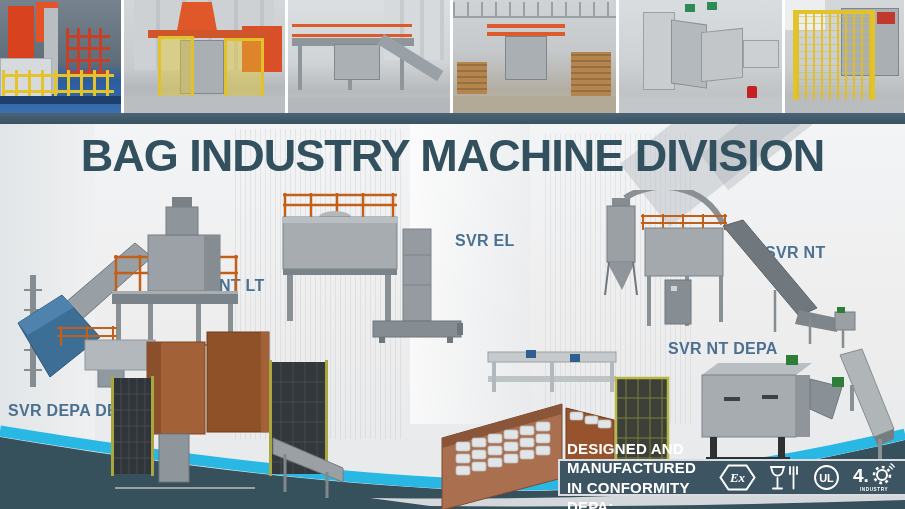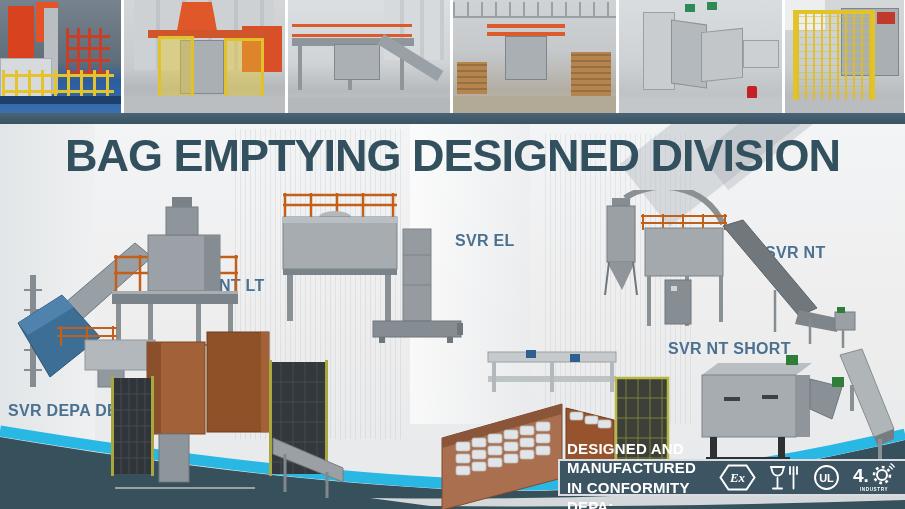--- a/index.html
+++ b/index.html
@@ -116,21 +116,21 @@
 
   <div class="main">
 
     <div class="bg-tex" style="left:0;top:0;width:95px;height:330px;background:linear-gradient(90deg,#e2e5e7,#eef0f1)"></div>
     <div class="bg-tex" style="left:235px;top:5px;width:170px;height:310px;background:repeating-linear-gradient(90deg,rgba(120,130,140,.13) 0 1px,transparent 1px 5px)"></div>
     <div class="bg-tex" style="left:545px;top:10px;width:150px;height:290px;background:repeating-linear-gradient(90deg,rgba(120,130,140,.12) 0 1px,transparent 1px 5px)"></div>
     <div class="bg-tex" style="left:620px;top:40px;width:430px;height:80px;background:rgba(185,192,197,.5);transform:rotate(-38deg);transform-origin:left top"></div>
     <div class="bg-tex" style="left:700px;top:30px;width:430px;height:46px;background:rgba(165,173,179,.35);transform:rotate(-38deg);transform-origin:left top"></div>
     <div class="bg-tex" style="left:410px;top:0;width:120px;height:300px;background:linear-gradient(90deg,rgba(255,255,255,.7),rgba(230,233,235,.4))"></div>
 
-    <h1 class="title">BAG EMPTYING DESIGNED DIVISION</h1>
+    <h1 class="title">BAG INDUSTRY MACHINE DIVISION</h1>
 
     <svg class="swoosh" viewBox="0 0 905 90" preserveAspectRatio="none">
       <path d="M0,18 C150,43 300,63 460,71 C620,78 780,51 905,21 L905,90 L0,90 Z" fill="#36505c"></path>
       <path d="M0,12 C150,37 300,57 460,65 C620,72 780,45 905,15" fill="none" stroke="#29b7e3" stroke-width="11"></path>
       <path d="M370,79 Q650,83 905,59 L905,81 Q650,89 430,87 Z" fill="#d4d8da"></path>
     </svg>
 
     <svg class="machine" style="left:0;top:71px;z-index:3" width="240" height="200" viewBox="0 0 240 200">
       <rect x="30" y="80" width="6" height="112" fill="#868d92"></rect>
       <g stroke="#868d92" stroke-width="2">
@@ -356,21 +356,21 @@
         </g>
       <polygon points="150,10 172,4 204,84 184,92" fill="#b0b5b8" stroke="#868d92"></polygon>
       <polygon points="184,92 204,84 204,94 188,101" fill="#767d82"></polygon>
       <rect x="188" y="94" width="4" height="32" fill="#8a9195"></rect>
       <rect x="160" y="40" width="4" height="26" fill="#8a9195"></rect>
     </svg>
 
     <div class="mlabel" style="left:148px;top:153px">SVR 600 NT LT</div>
     <div class="mlabel" style="left:455px;top:108px">SVR EL</div>
     <div class="mlabel" style="left:765px;top:120px">SVR NT</div>
-    <div class="mlabel" style="left:668px;top:216px">SVR NT SHORT</div>
+    <div class="mlabel" style="left:668px;top:216px">SVR NT DEPA</div>
     <div class="mlabel" style="left:8px;top:278px">SVR DEPA DELUXE</div>
 
     <div class="badge">
       <div class="badge-text">
         <div>DESIGNED AND MANUFACTURED</div>
         <div>IN CONFORMITY DEPA:</div>
       </div>
       <div class="badge-icons">
         <svg width="37" height="27" viewBox="0 0 37 27">
           <polygon points="1.5,13.5 9.5,1.5 27.5,1.5 35.5,13.5 27.5,25.5 9.5,25.5" fill="none" stroke="#ffffff" stroke-width="2"></polygon>

